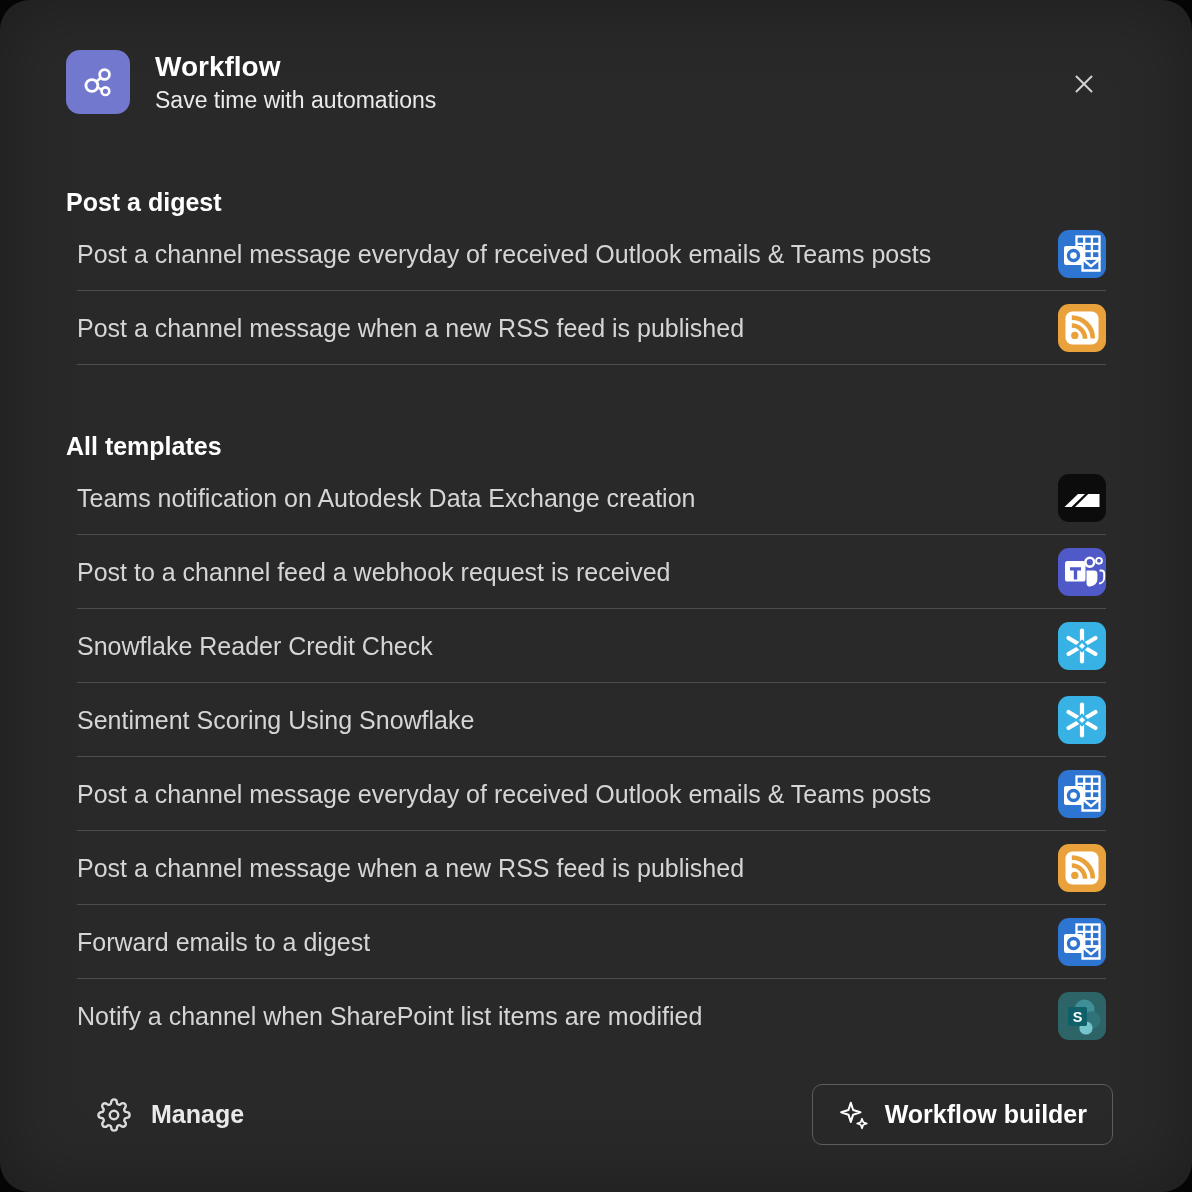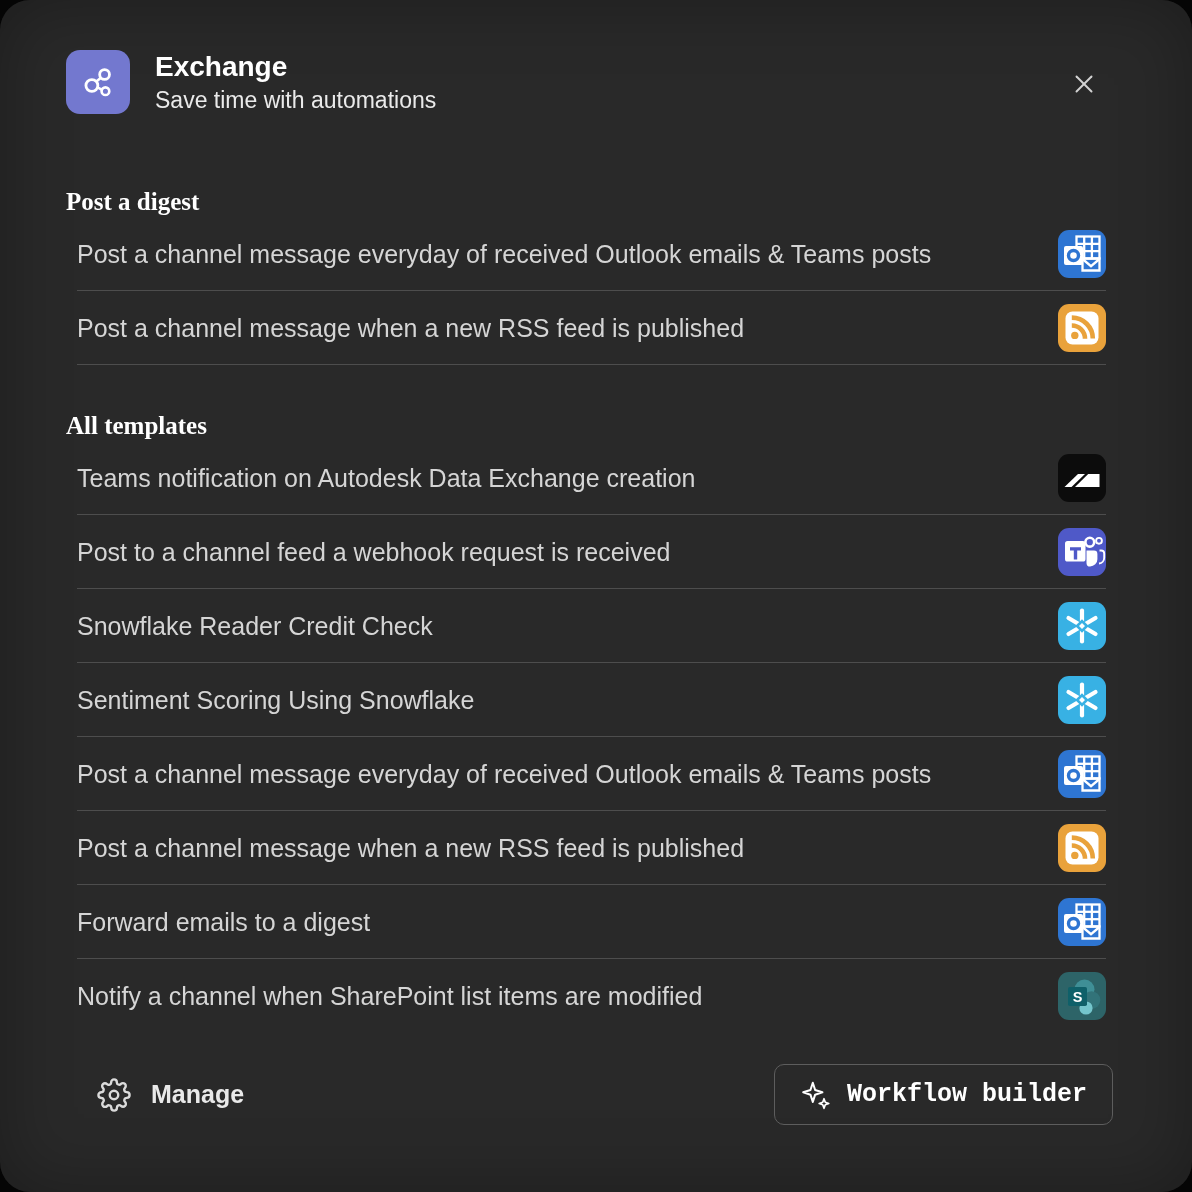--- a/index.html
+++ b/index.html
@@ -27,23 +27,23 @@
   .header-text{margin-left:25px;flex:1;}
   .title{font-size:28px;font-weight:700;color:#ffffff;line-height:34px;}
   .subtitle{font-size:23px;font-weight:400;color:#eaeaea;line-height:30px;margin-top:1px;}
   .close-btn{
     position:absolute;top:61px;left:1061px;width:46px;height:46px;
     background:transparent;border:none;padding:8px;cursor:pointer;
     display:flex;align-items:center;justify-content:center;
   }
   
   .content{padding:0 86px 0 66px;}
-  .section-heading{font-size:25px;font-weight:700;color:#ffffff;line-height:30px;margin:0;font-family:Liberation Serif, serif;}
+  .section-heading{font-size:25px;font-weight:700;color:#ffffff;line-height:30px;margin:0;}
   .section--digest .section-heading{margin-top:72px;}
-  .section--all .section-heading{margin-top:46px;}
+  .section--all .section-heading{margin-top:66px;}
   .row{
     display:flex;align-items:center;justify-content:space-between;
     height:73px;border-bottom:1px solid #4d4d4d;cursor:pointer;margin-left:11px;
   }
   .section--all .row:last-child{border-bottom:none;}
   .row-label{
     font-size:25px;color:#d5d5d5;line-height:30px;
     white-space:nowrap;overflow:hidden;text-overflow:ellipsis;
   }
   .tile{width:48px;height:48px;flex:none;display:block;}
@@ -55,21 +55,21 @@
   .manage{
     display:flex;align-items:center;gap:20px;background:transparent;border:none;
     color:#e9e9e9;font-size:25px;font-weight:600;cursor:pointer;padding:0;
     font-family:"Liberation Sans",sans-serif;
   }
   .builder-btn{
     display:flex;align-items:center;gap:15px;
     height:61px;padding:0 25px;
     background:transparent;border:1.5px solid #5d5d5d;border-radius:10px;
     color:#ffffff;font-size:25px;font-weight:700;cursor:pointer;
-    font-family:Liberation Mono, monospace;
+    font-family:Liberation Sans, sans-serif;
   }
   .hidden-defs{position:absolute;width:0;height:0;overflow:hidden;}
 </style>
 </head>
 <body>
 
 <svg class="hidden-defs" aria-hidden="true">
   <defs>
     <symbol id="sym-wfshare" viewBox="0 0 48 48">
       <circle cx="17" cy="28" r="6.8" fill="none" stroke="#fff" stroke-width="3.2"></circle>
@@ -161,21 +161,21 @@
 
 <div class="dialog">
 
   <div class="header">
     <div class="app-icon">
       <svg width="42" height="42" viewBox="0 0 48 48">
           <use href="#sym-wfshare"></use>
         </svg>
     </div>
     <div class="header-text">
-      <div class="title">Exchange</div>
+      <div class="title">Workflow</div>
       <div class="subtitle">Save time with automations</div>
     </div>
   </div>
   <button class="close-btn">
     <svg width="30" height="30" viewBox="0 0 28 28">
         <use href="#sym-close"></use>
       </svg>
   </button>
 
   <div class="content">

